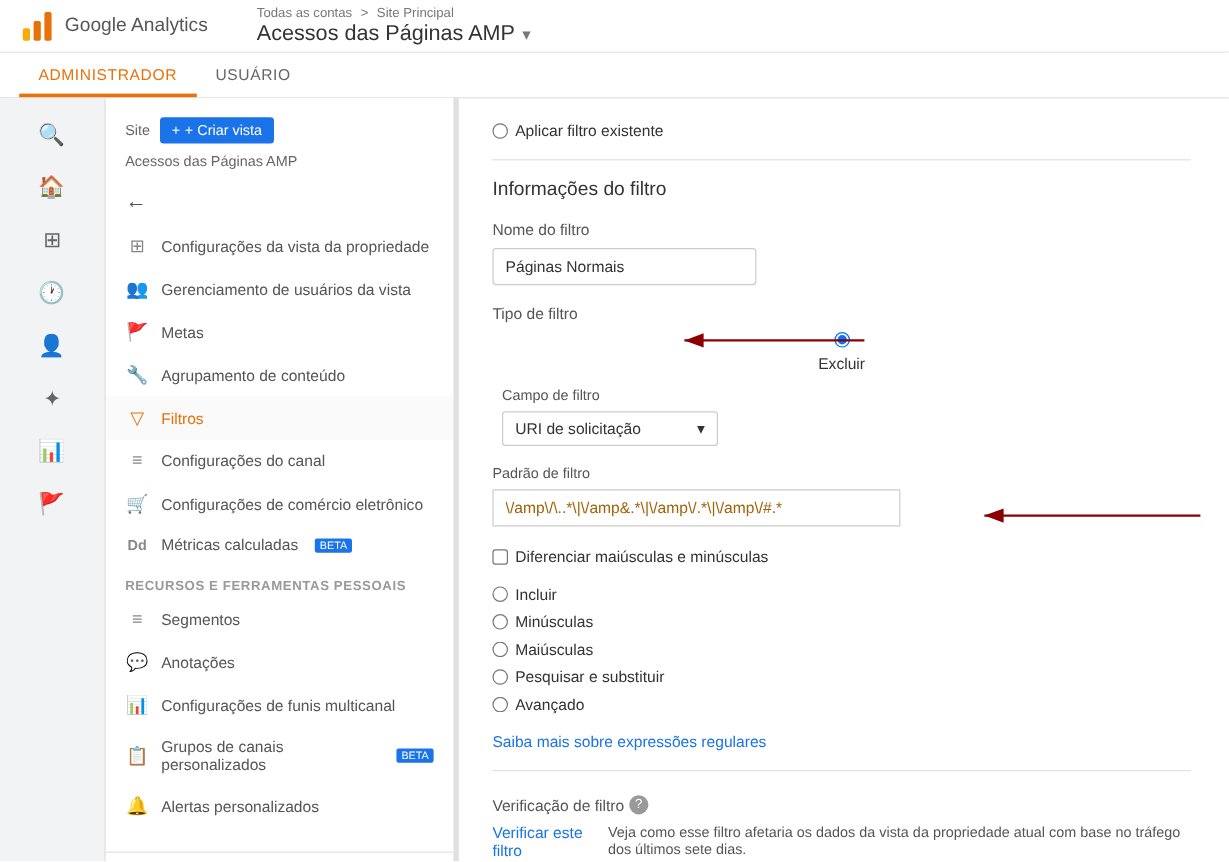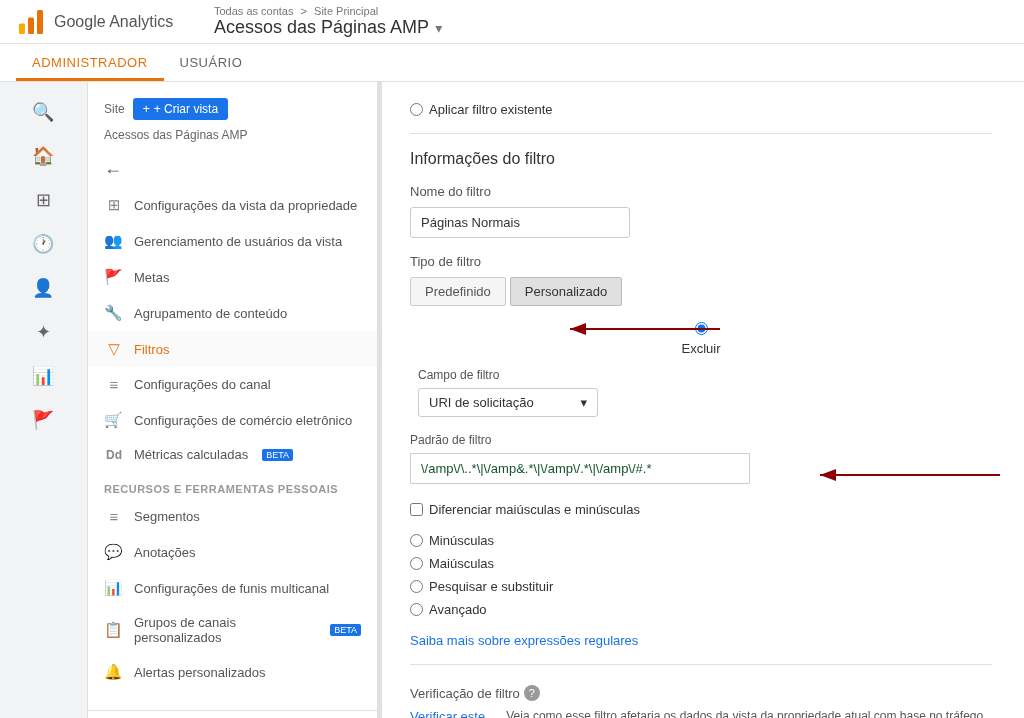--- a/index.html
+++ b/index.html
@@ -286,21 +286,21 @@
       color: #333;
       margin-bottom: 16px;
     }
 
     .pattern-input {
       width: 340px;
       padding: 7px 10px;
       border: 1px solid #ccc;
       border-radius: 1px;
       font-size: 13px;
-      color: #14532d;
+      color: #a16207;
       margin-bottom: 10px;
     }
 
     .checkbox-row {
       display: flex;
       align-items: center;
       gap: 6px;
       margin-bottom: 16px;
     }
 
@@ -492,24 +492,20 @@
 
     <hr class="divider">
 
     <div class="filter-section">
       <div class="section-title">Informações do filtro</div>
 
       <div class="field-label">Nome do filtro</div>
       <input type="text" class="text-input" value="Páginas Normais" style="">
 
       <div class="field-label">Tipo de filtro</div>
-      <div class="filter-type-row">
-        <button class="filter-type-btn">Predefinido</button>
-        <button class="filter-type-btn active">Personalizado</button>
-      </div>
 
       
       <div style="position:relative;">
         <div class="exclude-radio-row">
           <input type="radio" name="filter-mode" id="excluir" checked="" style="">
           <label for="excluir">Excluir</label>
         </div>
 
         <svg style="position:absolute;top:-8px;left:100px;pointer-events:none;" width="220" height="30">
           <defs>
@@ -544,20 +540,24 @@
 
         <div class="checkbox-row" style="margin-top:8px;">
           <input type="checkbox" id="diferencias" style="">
           <label for="diferencias">Diferenciar maiúsculas e minúsculas</label>
         </div>
       </div>
 
       
       <div class="other-options">
         <div class="other-option-row">
+          <input type="radio" name="filter-mode" id="incluir" style="">
+          <label for="incluir">Incluir</label>
+        </div>
+        <div class="other-option-row">
           <input type="radio" name="filter-mode" id="minusculas" style="">
           <label for="minusculas">Minúsculas</label>
         </div>
         <div class="other-option-row">
           <input type="radio" name="filter-mode" id="maiusculas" style="">
           <label for="maiusculas">Maiúsculas</label>
         </div>
         <div class="other-option-row">
           <input type="radio" name="filter-mode" id="pesquisar" style="">
           <label for="pesquisar">Pesquisar e substituir</label>

